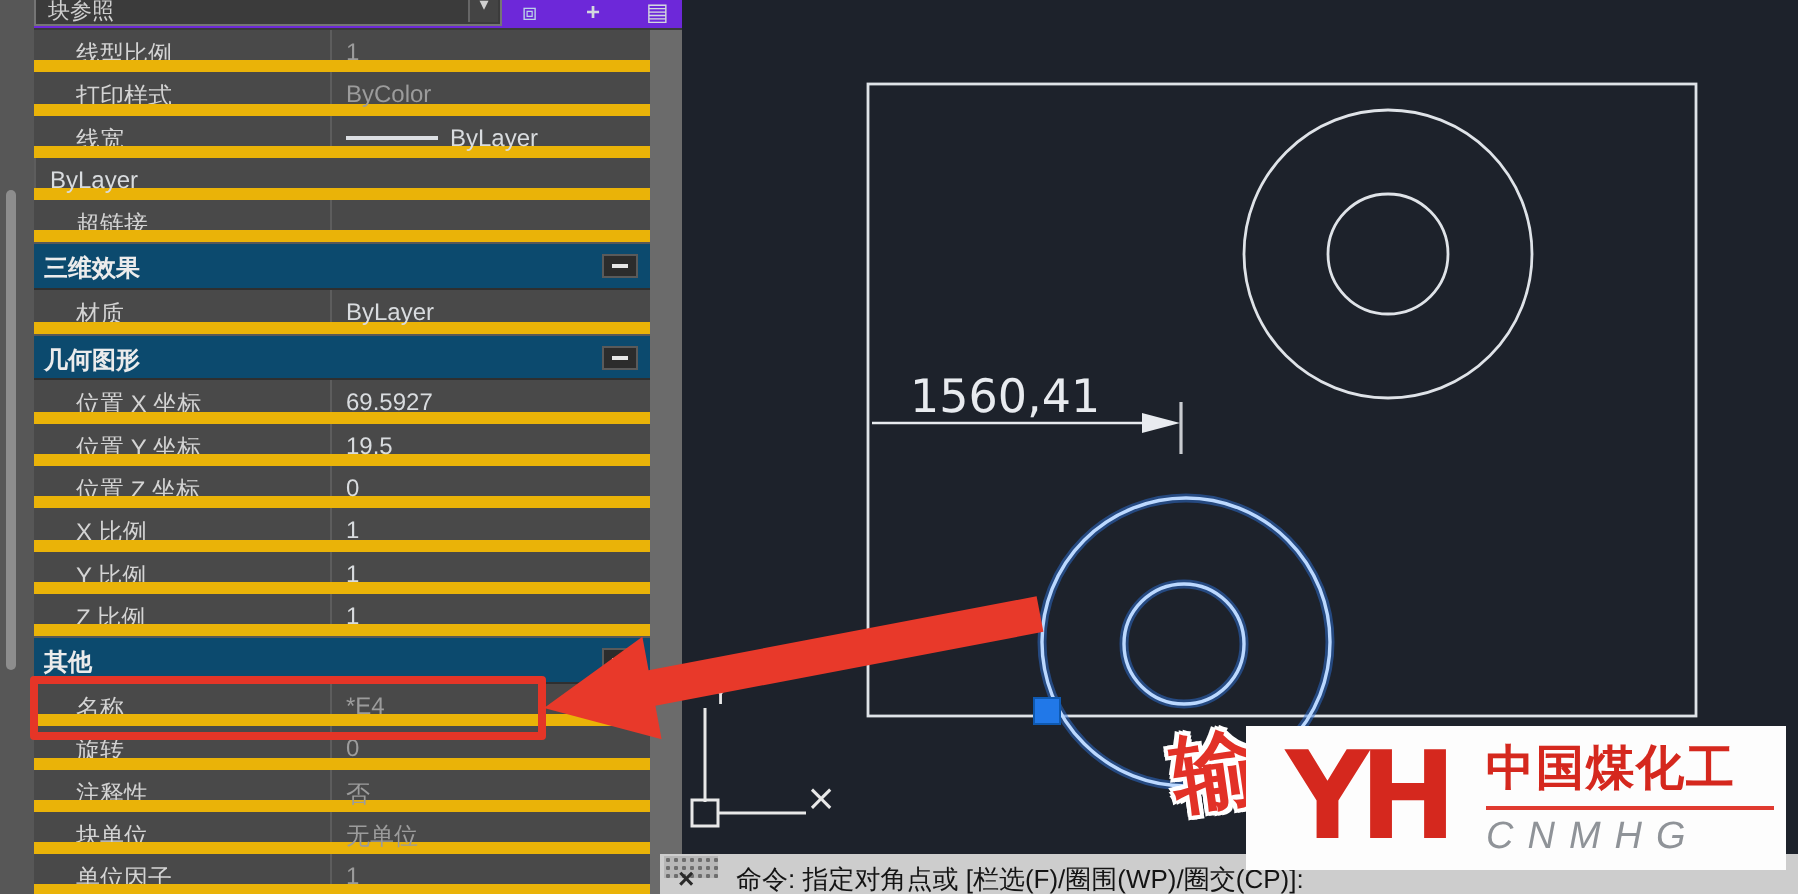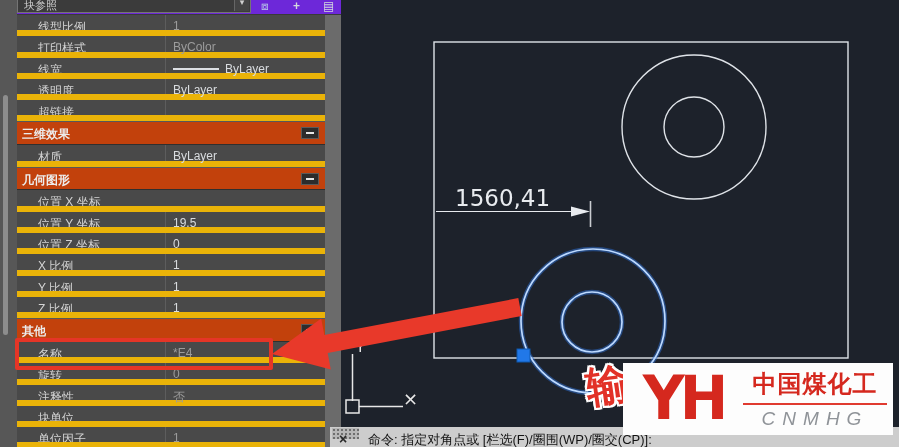--- a/index.html
+++ b/index.html
@@ -23,21 +23,21 @@
   .tb-plus { left:276px; font-weight:bold; }
   .tb-list { left:306px; }
 
   .rows { position:absolute; left:0; top:15px; width:308px; }
   .prow { display:flex; height:21.3px; border-bottom:6px solid #eab308; background:#494949; }
   .plabel { width:148px; padding:4px 0 0 21px; font-size:12px; color:#d4d4d4; white-space:nowrap; overflow:hidden; }
   .pval { flex:1; border-left:1px solid #5d5d5d; padding:4px 0 0 7px; font-size:12px; color:#d9dcdf; white-space:nowrap; display:flex; align-items:flex-start; gap:6px; }
   .pval.dim { color:#9c9c9c; }
   .lw-line { display:inline-block; width:46px; height:2px; background:#dcdfe3; margin-top:6px; }
 
-  .phead { position:relative; height:23.8px; background:#c2410c; border-bottom:1px solid #2f2f2f; border-top:1px solid #585858; }
+  .phead { position:relative; height:23.8px; background:#0c4a6e; border-bottom:1px solid #2f2f2f; border-top:1px solid #585858; }
   .phead-label { position:absolute; left:5px; top:4px; font-size:12px; font-weight:bold; color:#ececec; }
   .collapse-btn { position:absolute; right:6px; top:5px; width:18px; height:12px; background:#2c2c2c; border:1px solid #5a5a5a; }
   .collapse-btn .dash { position:absolute; left:4px; top:4px; width:8px; height:2px; background:#e6e6e6; }
 
   
   .canvas { position:absolute; left:341px; top:0; width:558px; height:428px; background:#1d222b; }
 
   svg.draw { position:absolute; left:0; top:0; width:899px; height:447px; z-index:4; pointer-events:none; }
   svg.draw text { font-family:"DejaVu Sans","Liberation Sans",sans-serif; }
 
@@ -53,21 +53,21 @@
 
   
   .caption-char { position:absolute; left:586px; top:358px; font-size:42px; font-weight:bold; color:#e23127; transform:rotate(-8deg); z-index:5;
       text-shadow:-2px 0 #fff, 2px 0 #fff, 0 -2px #fff, 0 2px #fff, -2px -2px #fff, 2px 2px #fff, -2px 2px #fff, 2px -2px #fff; }
 
   
   .watermark { position:absolute; left:623px; top:363px; width:270px; height:72px; background:#fdfdfd; z-index:6;
                display:flex; align-items:center; padding:2px 6px 2px 4px; }
   .wm-logo { width:112px; height:66px; font-size:58px; font-weight:bold; color:#d5281e; letter-spacing:-5px; line-height:64px; text-align:center;
              transform:scaleY(1.05); font-family:"DejaVu Sans","Liberation Sans",sans-serif; }
-  .wm-right { flex:1; padding-left:4px;text-align:center; }
+  .wm-right { flex:1; padding-left:4px; }
   .wm-title { color:#d5281e; font-size:24px; font-weight:bold; letter-spacing:1px; white-space:nowrap; }
   .wm-rule { height:2px; background:#e03a30; margin:3px 0 3px 0; }
   .wm-sub { color:#8f9398; font-size:19px; letter-spacing:7px; white-space:nowrap;font-style:italic; }
 </style>
 </head>
 <body>
 
 <div class="stage">
 
   <div class="canvas"></div>
@@ -97,21 +97,20 @@
         <div class="pval dim">ByColor</div>
       </div>
       <div class="prow">
         <div class="plabel">线宽</div>
         <div class="pval">
           <span class="lw-line"></span>
           <span>ByLayer</span>
         </div>
       </div>
       <div class="prow">
-        <div class="plabel">透明度</div>
         <div class="pval">ByLayer</div>
       </div>
       <div class="prow">
         <div class="plabel">超链接</div>
         <div class="pval"></div>
       </div>
 
       <div class="phead">
         <span class="phead-label">三维效果</span>
         <span class="collapse-btn">
@@ -124,20 +123,21 @@
       </div>
 
       <div class="phead">
         <span class="phead-label">几何图形</span>
         <span class="collapse-btn">
             <span class="dash"></span>
           </span>
       </div>
       <div class="prow">
         <div class="plabel">位置 X 坐标</div>
+        <div class="pval">69.5927</div>
       </div>
       <div class="prow">
         <div class="plabel">位置 Y 坐标</div>
         <div class="pval">19.5</div>
       </div>
       <div class="prow">
         <div class="plabel">位置 Z 坐标</div>
         <div class="pval">0</div>
       </div>
       <div class="prow">
@@ -166,20 +166,21 @@
       <div class="prow">
         <div class="plabel">旋转</div>
         <div class="pval dim">0</div>
       </div>
       <div class="prow">
         <div class="plabel">注释性</div>
         <div class="pval dim">否</div>
       </div>
       <div class="prow">
         <div class="plabel">块单位</div>
+        <div class="pval dim">无单位</div>
       </div>
       <div class="prow">
         <div class="plabel">单位因子</div>
         <div class="pval dim">1</div>
       </div>
     </div>
   </div>
 
   <div class="gutter"></div>
 

